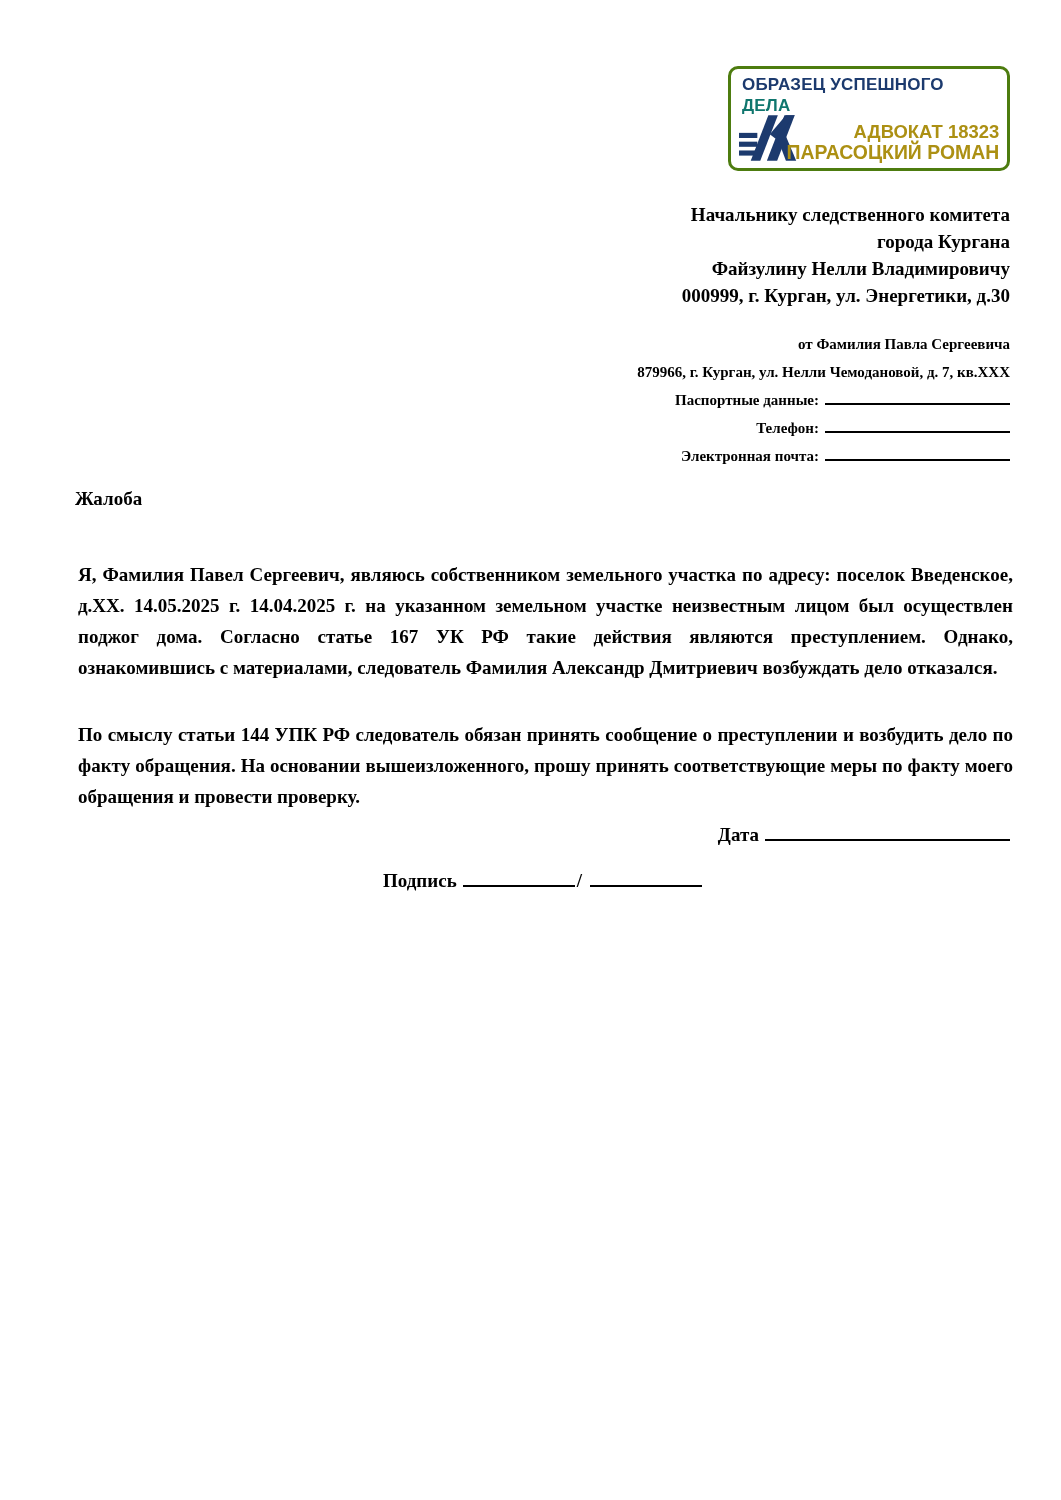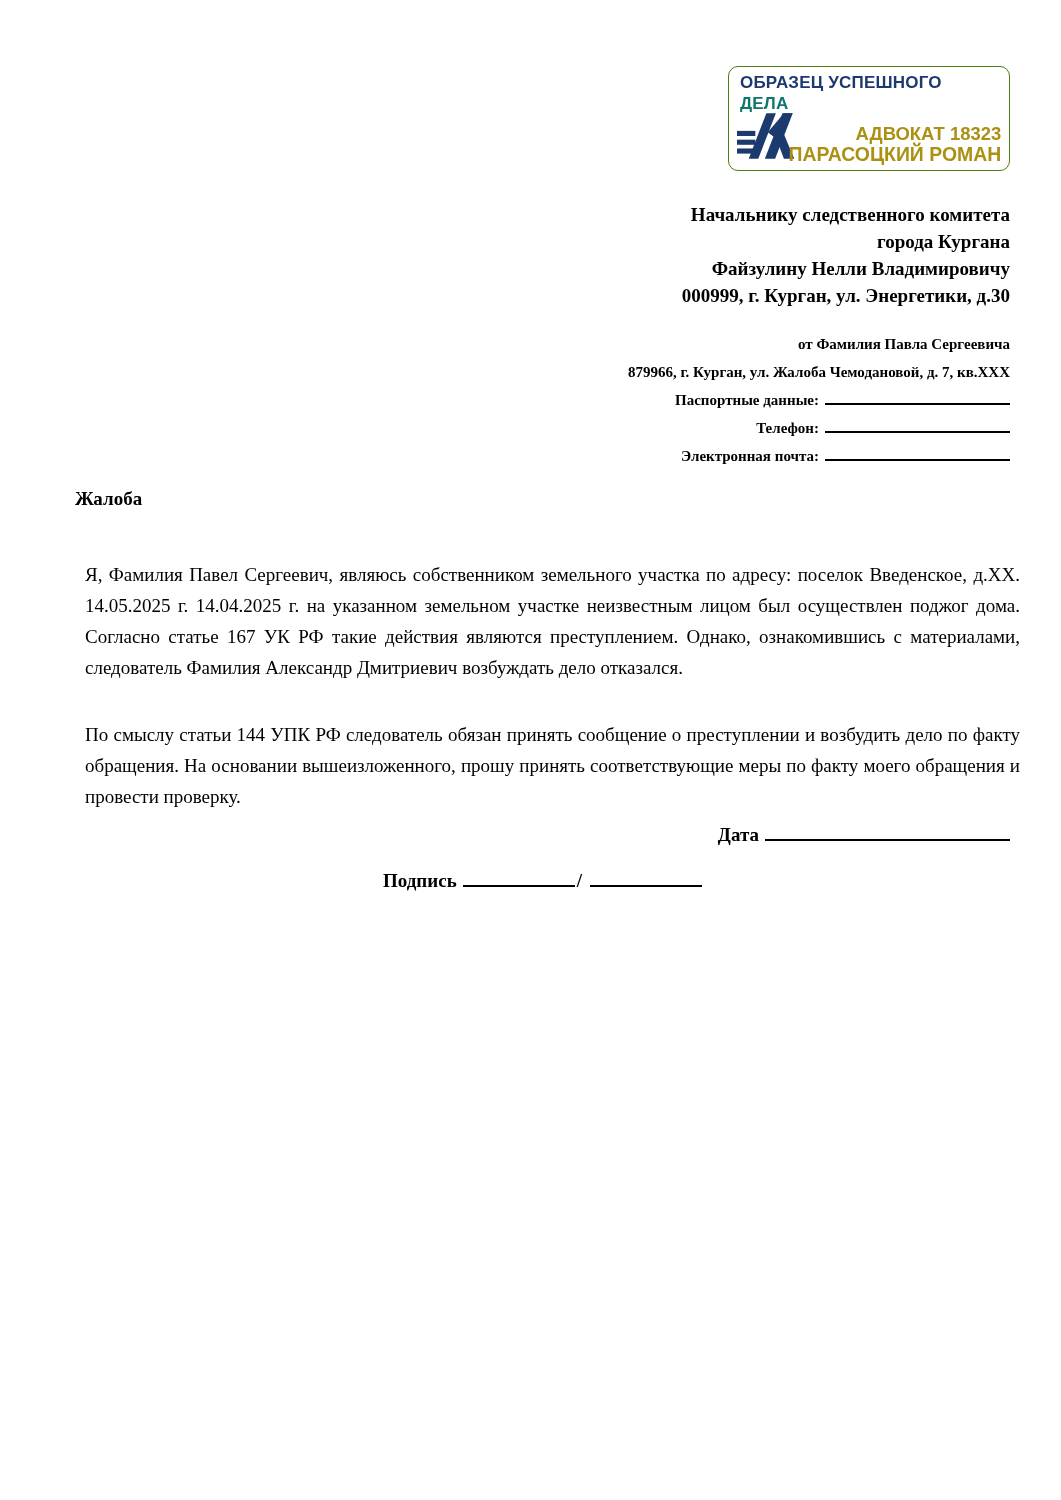--- a/index.html
+++ b/index.html
@@ -10,21 +10,21 @@
     margin:0 auto;
     background:#ffffff;
     font-family:"Liberation Serif", serif;
     color:#000;
     overflow:hidden;
   }
   
   .logo-box {
     position:absolute; left:728px; top:66px;
     width:282px; height:105px;
-    border:1px solid #4d7c0f;
+    border:3px solid #4d7c0f;
     border-radius:10px;
     background:#ffffff;
     font-family:"Liberation Sans", sans-serif;
   }
   .logo-top-line1 {
     position:absolute; left:11px; top:6px;
     color:#1c3a6e; font-weight:bold; font-size:17px; letter-spacing:0.2px;
     white-space:nowrap;
   }
   .logo-top-line2 {
@@ -61,22 +61,22 @@
   }
   .blank.w185 { width:185px; }
   .blank.w245 { width:245px; }
   .blank.w112 { width:112px; }
   
   .doc-title {
     position:absolute; left:75px; top:488px; width:935px;
     text-align:left; font-weight:bold; font-size:19px;
   }
   .para {
-    position:absolute; left:85px; width:935px;
-    text-align:justify; font-size:19px; line-height:31px;
+    position:absolute; left:78px; width:935px;
+    text-align:justify; font-size:19px; line-height:31px;font-weight:bold;
   }
   .para1 { top:559px; }
   .para2 { top:719px; }
   
   .date-line {
     position:absolute; left:75px; top:822px; width:935px;
     text-align:right; font-weight:bold; font-size:19px;
   }
   .sign-line {
     position:absolute; left:75px; top:868px; width:935px;
@@ -113,21 +113,21 @@
 
   <div class="addressee">
     <div>Начальнику следственного комитета</div>
     <div>города Кургана</div>
     <div>Файзулину Нелли Владимировичу</div>
     <div>000999, г. Курган, ул. Энергетики, д.30</div>
   </div>
 
   <div class="sender">
     <div>от Фамилия Павла Сергеевича</div>
-    <div>879966, г. Курган, ул. Жалоба Чемодановой, д. 7, кв.XXX</div>
+    <div>879966, г. Курган, ул. Нелли Чемодановой, д. 7, кв.XXX</div>
     <div>
       <span>Паспортные данные:</span><span class="blank w185"></span>
     </div>
     <div>
       <span>Телефон:</span><span class="blank w185"></span>
     </div>
     <div>
       <span>Электронная почта:</span><span class="blank w185"></span>
     </div>
   </div>

